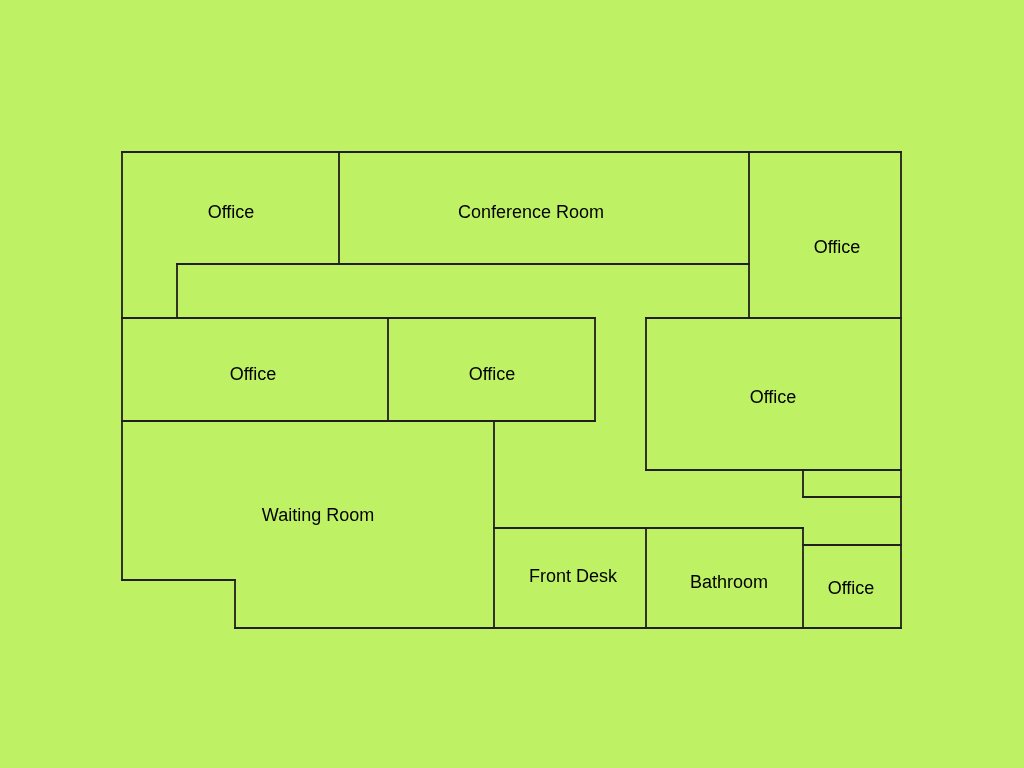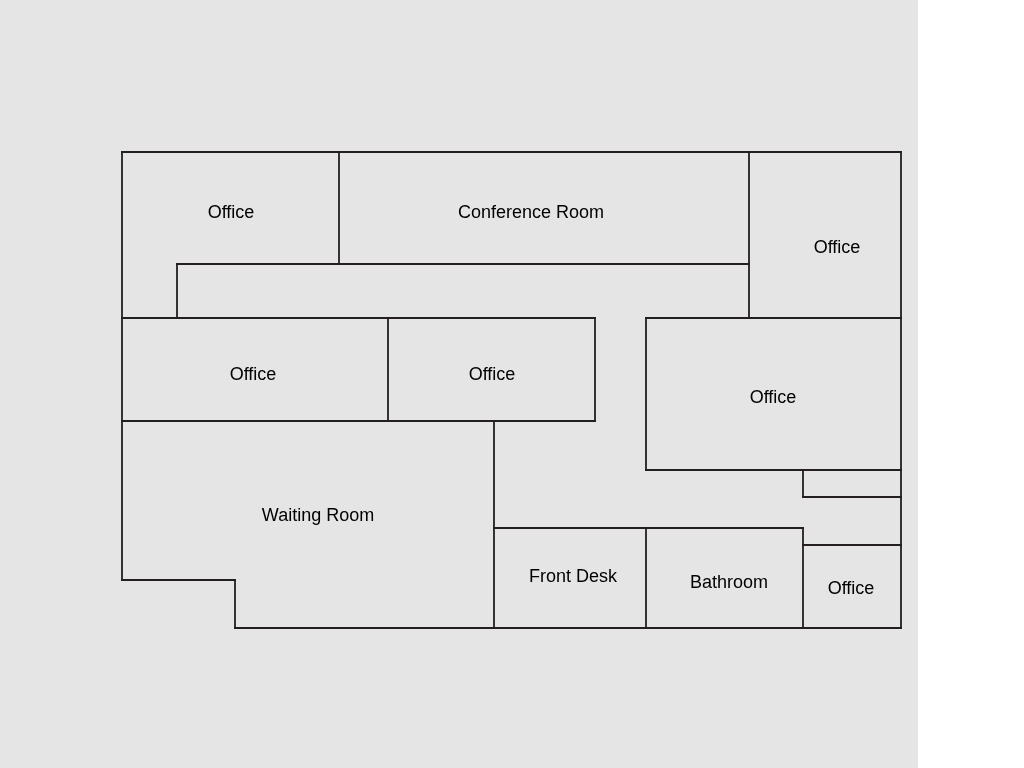--- a/index.html
+++ b/index.html
@@ -2,23 +2,23 @@
 <html><head>
 <meta charset="utf-8">
 <style>
   html, body {
     margin: 0;
     padding: 0;
     background: #ffffff;
   }
   .canvas {
     position: relative;
-    width: 918px;
+    width: 1024px;
     height: 768px;
-    background: #e5e5e5;
+    background: #bef264;
     overflow: hidden;
   }
   svg {
     display: block;
   }
   .wall {
     fill: none;
     stroke-linecap: square;
   }
   .room-label {

